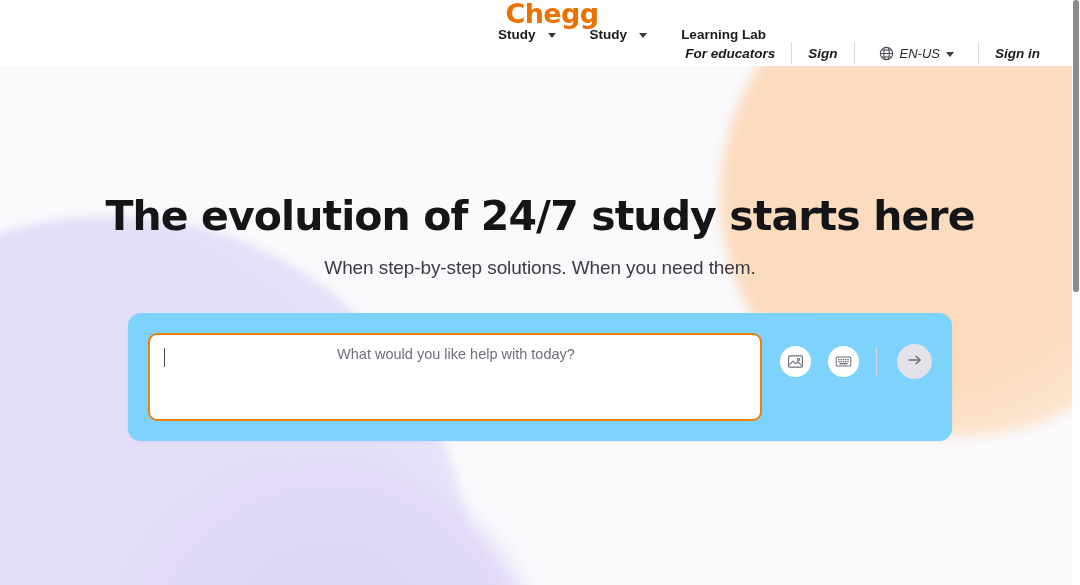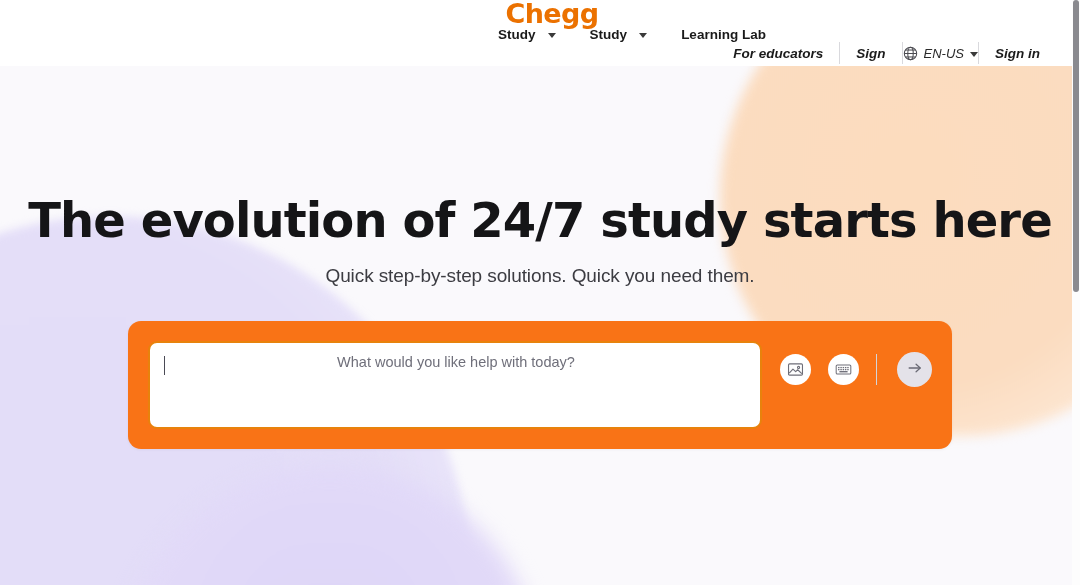--- a/index.html
+++ b/index.html
@@ -87,21 +87,21 @@
   .divider-v {
     width: 1px;
     height: 22px;
     background: #d9d9dd;
   }
 
   .lang {
     display: flex;
     align-items: center;
     gap: 6px;
-    padding: 0 0;
+    padding: 0 24px;
     cursor: pointer;
   }
 
   .lang-label {
     font-size: 13px;
     font-weight: 400;
     color: #2a2a2a;
   }
 
   .globe { width: 15px; height: 15px; display: block; }
@@ -149,42 +149,42 @@
 
   .hero-content {
     position: relative;
     z-index: 5;
     text-align: center;
     padding-top: 128px;
   }
 
   .headline {
     font-family: "DejaVu Sans", sans-serif;
-    font-size: 48px;
+    font-size: 41px;
     font-weight: 700;
     color: #151517;
     letter-spacing: -0.9px;
     line-height: 1.1;
   }
 
   .subhead {
     margin-top: 18px;
     font-size: 19px;
     font-weight: 400;
     color: #3c3c42;
     letter-spacing: -0.1px;
   }
 
   
   .search-card {
     position: relative;
     z-index: 6;
     margin: 34px auto 0;
     width: 824px;
-    background: #f97316;
+    background: #7dd3fc;
     border-radius: 13px;
     box-shadow: 0 1px 3px rgba(30,25,60,.05);
     padding: 20px;
     display: flex;
     align-items: flex-start;
     gap: 0;
   }
 
   .search-box {
     width: 620px;
@@ -335,21 +335,21 @@
   <div class="hero">
 
     <div class="blob-orange"></div>
     <div class="blob-purple"></div>
     <div class="blob-purple2"></div>
 
     <div class="hero-content">
 
       <h1 class="headline">The evolution of 24/7 study starts here</h1>
 
-      <p class="subhead">Quick step-by-step solutions. Quick you need them.</p>
+      <p class="subhead">When step-by-step solutions. When you need them.</p>
 
       <div class="search-card">
 
         <div class="search-box">
           <span class="caret-bar"></span>
           <div class="placeholder">What would you like help with today?</div>
         </div>
 
         <div class="actions">
 

